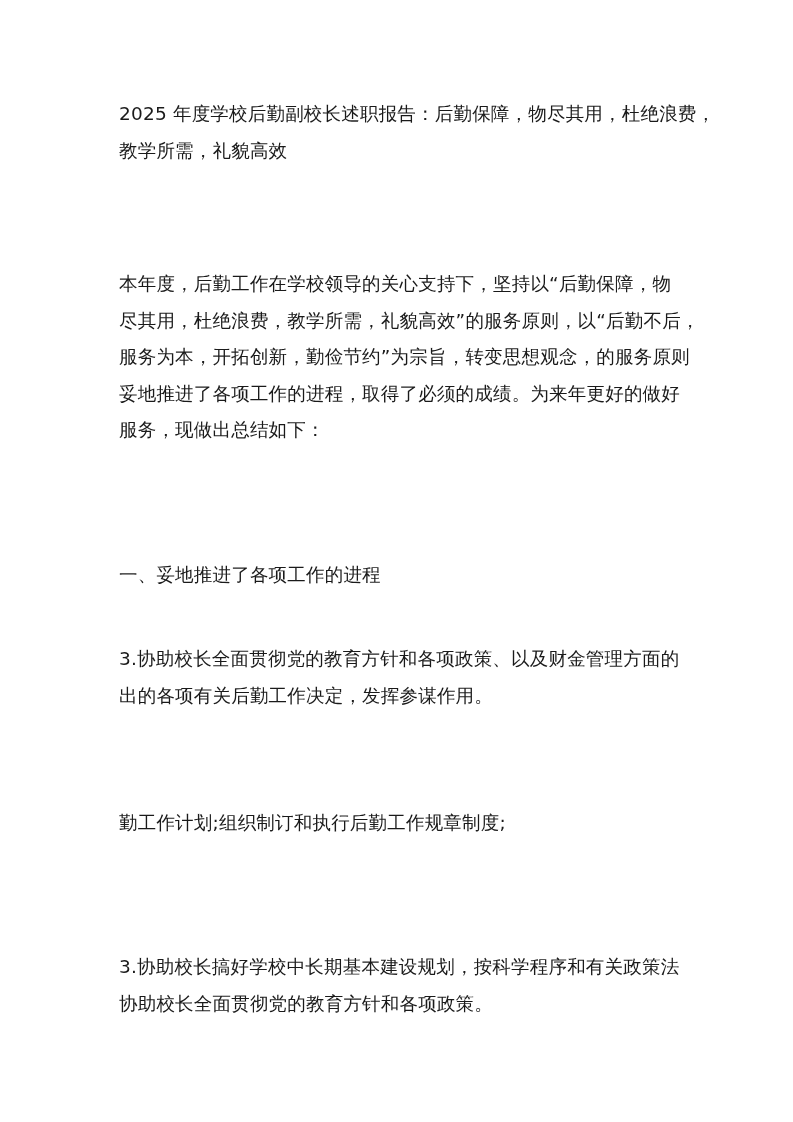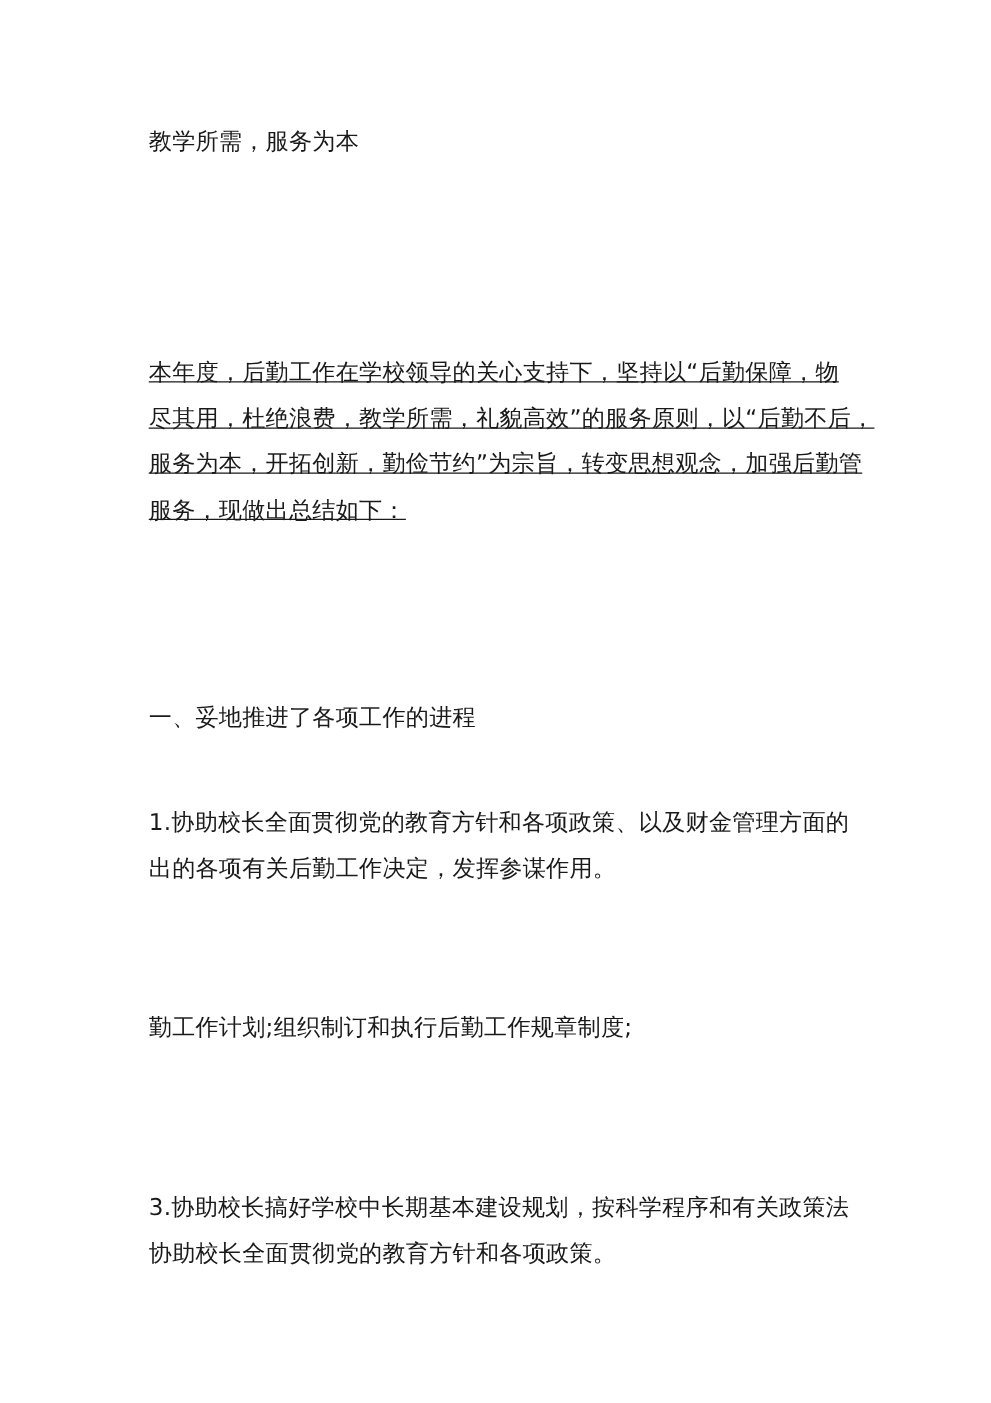--- a/index.html
+++ b/index.html
@@ -37,36 +37,38 @@
       display: block;
       white-space: nowrap;
     }
   </style>
 </head>
 <body>
 
 <div class="page">
 
   <div class="para" style="top:96px;">
-    <span class="line">教学所需，服务为本</span>
+    <span class="line">2025 年度学校后勤副校长述职报告：后勤保障，物尽其用，杜绝浪费，</span>
+    <span class="line">教学所需，礼貌高效</span>
   </div>
 
-  <div class="para" style="top:281px;text-decoration:underline;">
+  <div class="para" style="top:266px;">
     <span class="line">本年度，后勤工作在学校领导的关心支持下，坚持以“后勤保障，物</span>
     <span class="line">尽其用，杜绝浪费，教学所需，礼貌高效”的服务原则，以“后勤不后，</span>
-    <span class="line">服务为本，开拓创新，勤俭节约”为宗旨，转变思想观念，加强后勤管</span>
+    <span class="line">服务为本，开拓创新，勤俭节约”为宗旨，转变思想观念，的服务原则</span>
+    <span class="line">妥地推进了各项工作的进程，取得了必须的成绩。为来年更好的做好</span>
     <span class="line">服务，现做出总结如下：</span>
   </div>
 
   <div class="para" style="top:557px;">
     <span class="line">一、妥地推进了各项工作的进程</span>
   </div>
 
   <div class="para" style="top:641px;">
-    <span class="line">1.协助校长全面贯彻党的教育方针和各项政策、以及财金管理方面的</span>
+    <span class="line">3.协助校长全面贯彻党的教育方针和各项政策、以及财金管理方面的</span>
     <span class="line">出的各项有关后勤工作决定，发挥参谋作用。</span>
   </div>
 
   <div class="para" style="top:805px;">
     <span class="line">勤工作计划;组织制订和执行后勤工作规章制度;</span>
   </div>
 
   <div class="para" style="top:930px;margin-top:19px;">
     <span class="line">3.协助校长搞好学校中长期基本建设规划，按科学程序和有关政策法</span>
     <span class="line">协助校长全面贯彻党的教育方针和各项政策。</span>

